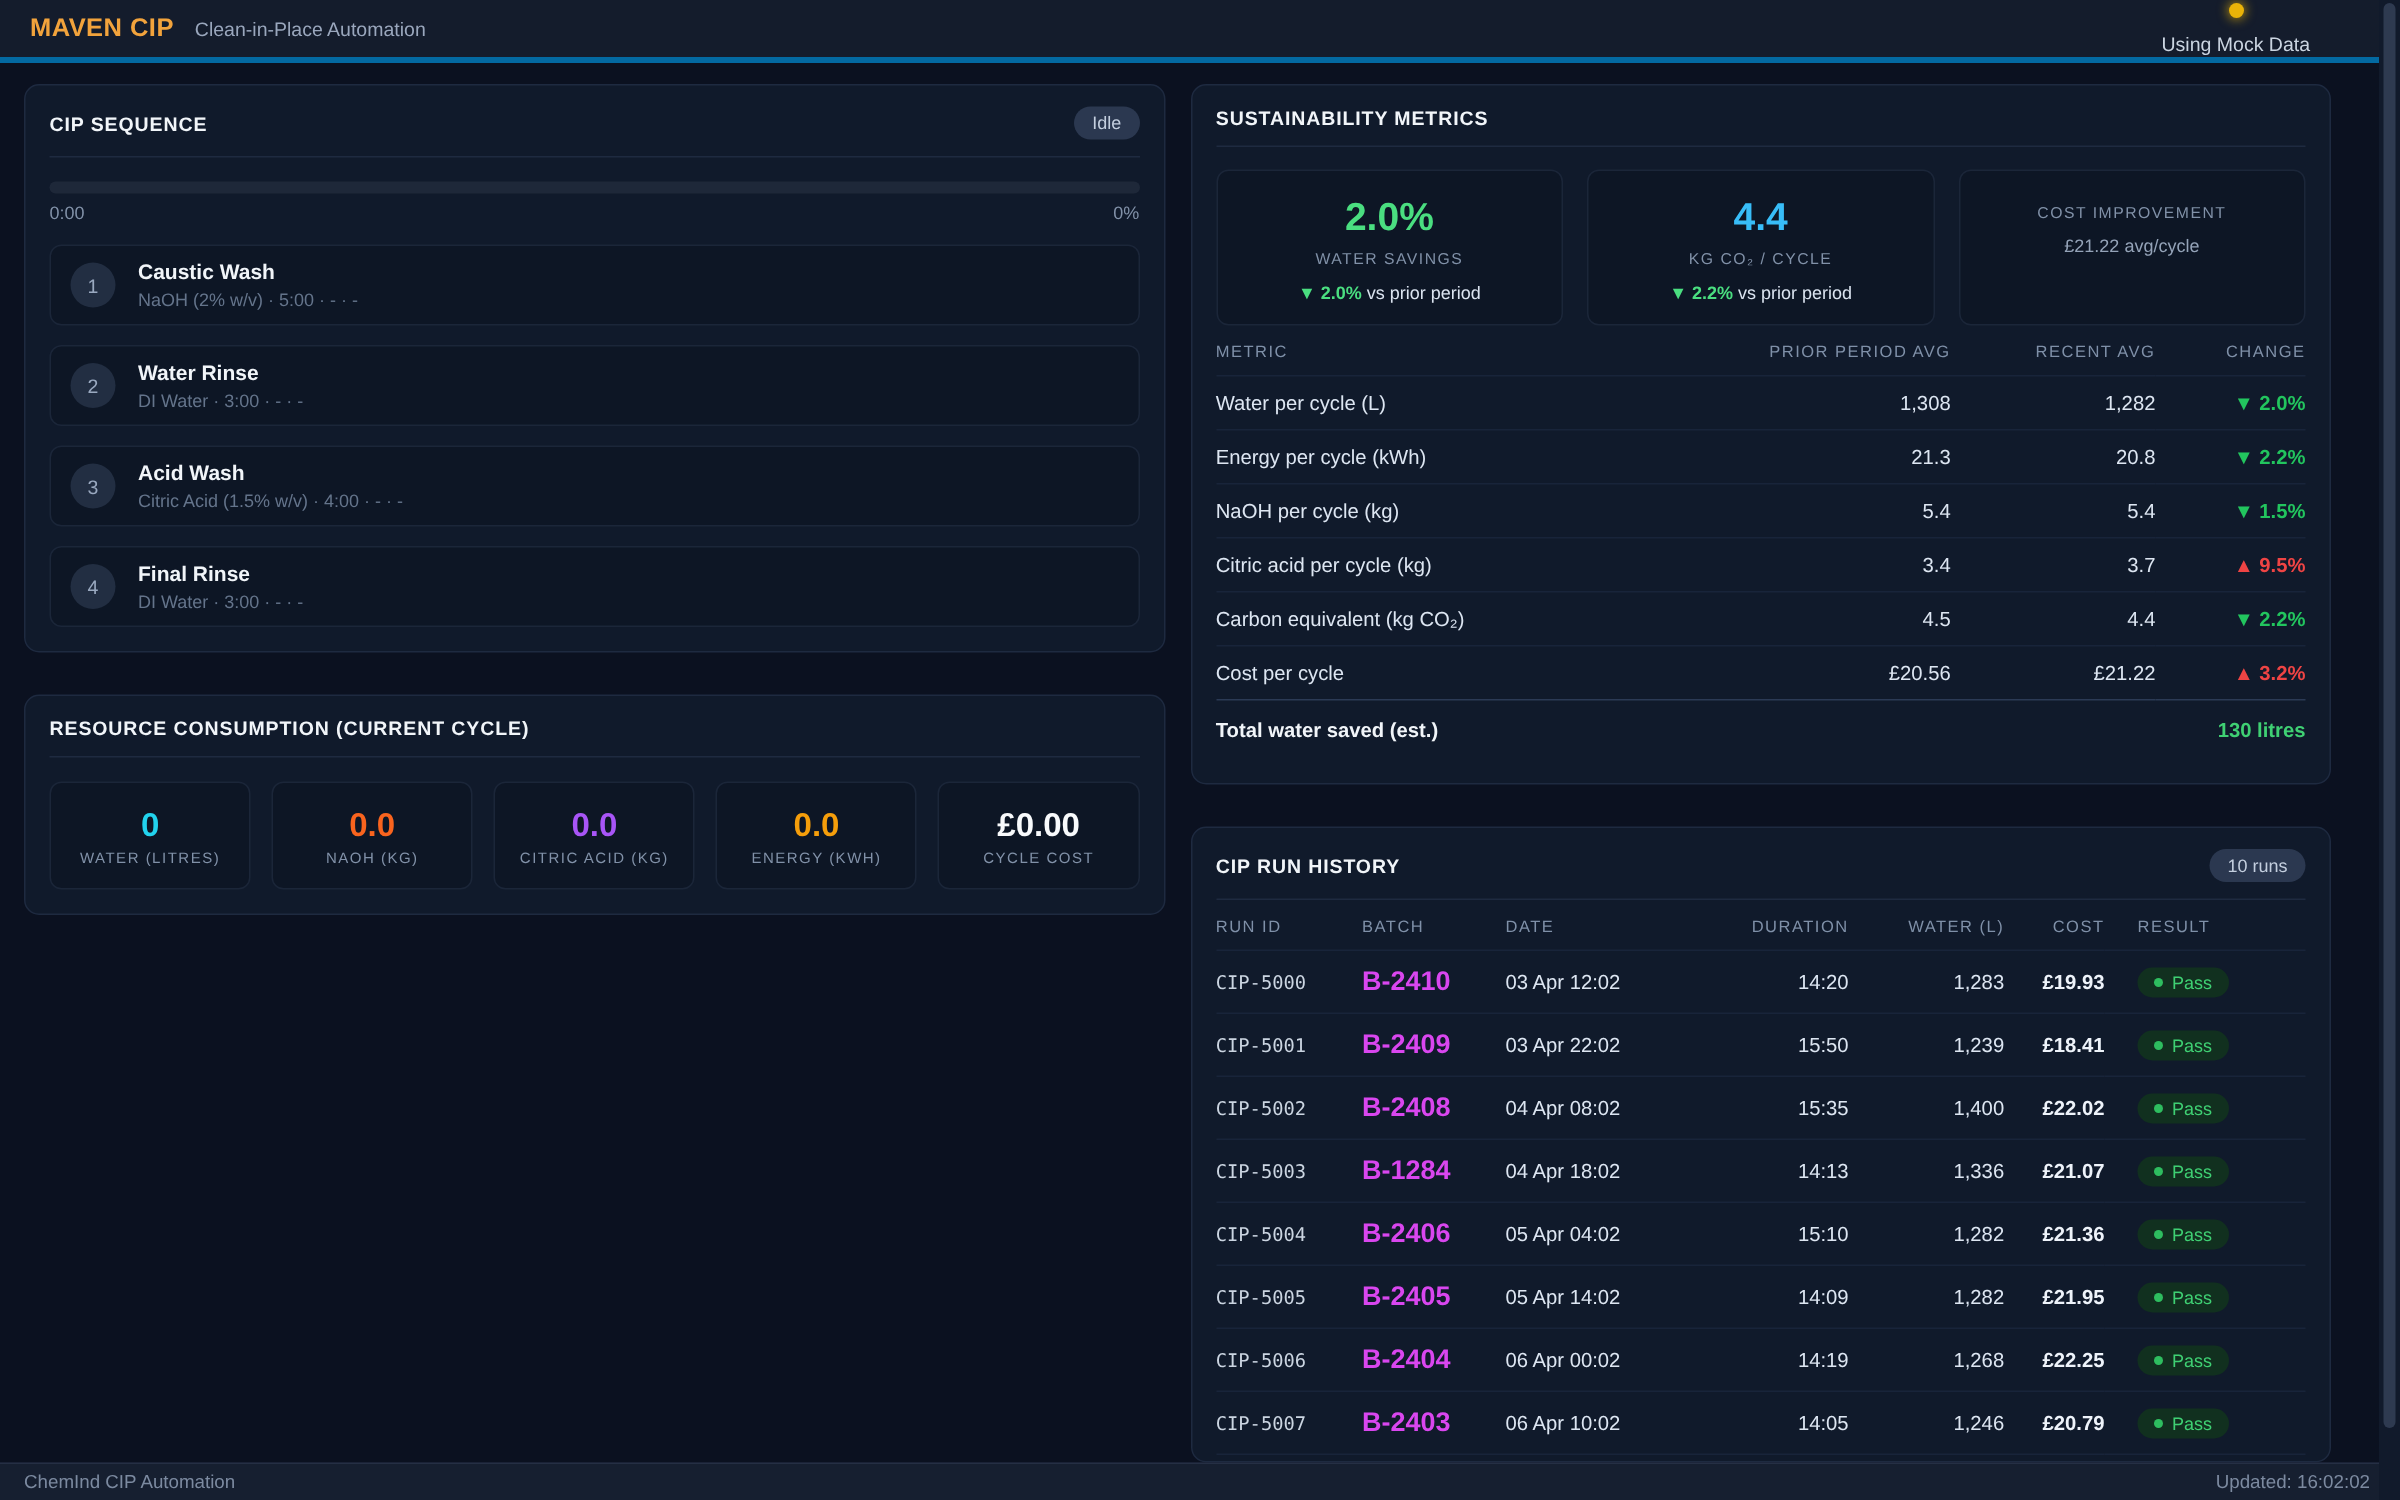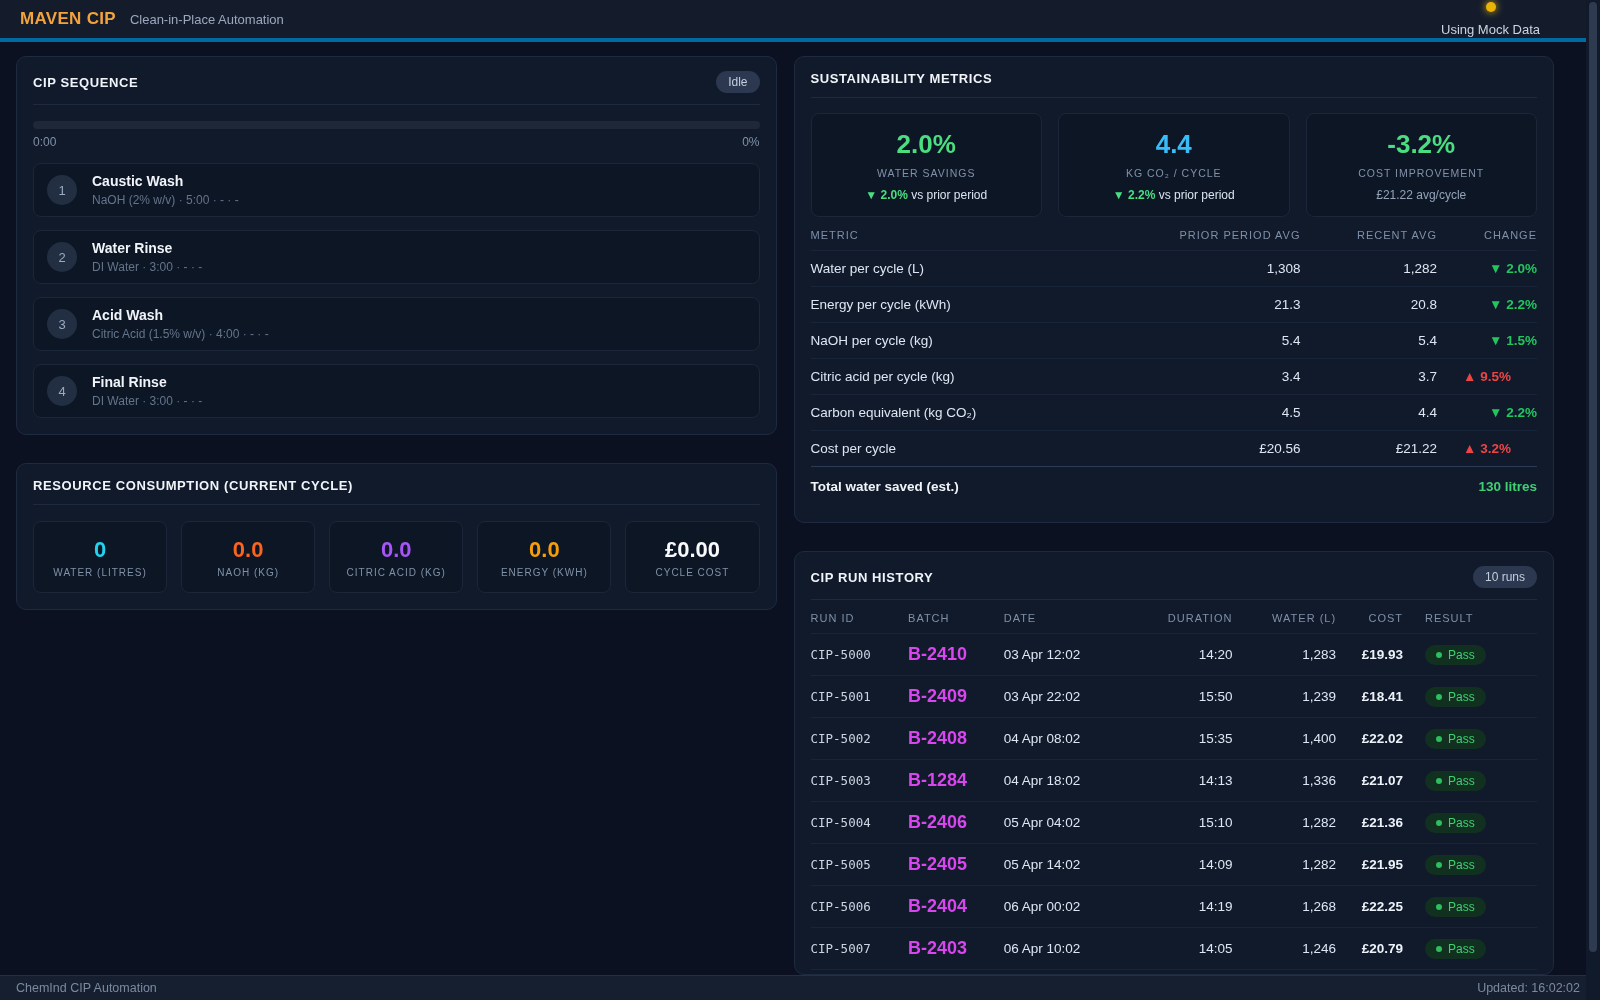--- a/index.html
+++ b/index.html
@@ -72,21 +72,21 @@
   .sus-sub { font-size:12px; margin-top:9px; color:#dbe4f0; }
   .sus-sub .delta { font-weight:bold; }
   .sus-sub.muted { color:#94a3b8; }
 
   table { width:100%; border-collapse:collapse; }
   th { font-size:11px; font-weight:normal; letter-spacing:1px; color:#7f90a8; padding:12px 0 9px 0; text-align:right; }
   th:first-child { text-align:left; }
   td { font-size:13.5px; color:#dde6f2; padding:10px 0; text-align:right; border-top:1px solid #18243a; }
   td:first-child { text-align:left; }
   .chg-down { color:#22c55e; font-weight:600; }
-  .chg-up { color:#ef4444; font-weight:600;text-align:center; }
+  .chg-up { color:#ef4444; font-weight:600; }
   .total-row td { border-top:1px solid #2b3a55; font-weight:bold; color:#f1f5f9; padding:12px 0; }
   .total-row td:last-child { color:#3fd073; }
 
   
   .history-panel { height:424px; overflow:hidden; }
   th.left, td.left { text-align:left; }
   .runid { font-family:"DejaVu Sans Mono", monospace; font-size:12.5px; color:#cbd5e1; }
   .batch-link { color:#d946ef; font-weight:bold; font-size:18px; text-decoration:none; cursor:pointer;margin-top:46px; }
   .cost-cell { font-weight:bold; color:#eef3fa; }
   .result-cell { padding-left:22px; }
@@ -209,21 +209,20 @@
             <div class="sus-value" style="color: rgb(74, 222, 128);">2.0%</div>
             <div class="sus-label">WATER SAVINGS</div>
             <div class="sus-sub"><span class="delta" style="color: rgb(74, 222, 128);">▼ 2.0%</span> vs prior period</div>
           </div>
           <div class="sus-card">
             <div class="sus-value" style="color: rgb(56, 189, 248);">4.4</div>
             <div class="sus-label">KG CO₂ / CYCLE</div>
             <div class="sus-sub"><span class="delta" style="color: rgb(74, 222, 128);">▼ 2.2%</span> vs prior period</div>
           </div>
           <div class="sus-card">
-            <div class="sus-value" style="color: rgb(74, 222, 128);">-3.2%</div>
             <div class="sus-label">COST IMPROVEMENT</div>
             <div class="sus-sub muted">£21.22 avg/cycle</div>
           </div>
         </div>
       <table>
         <thead>
             <tr id="sus-thead">
               <th>METRIC</th>
               <th>PRIOR PERIOD AVG</th>
               <th>RECENT AVG</th>

